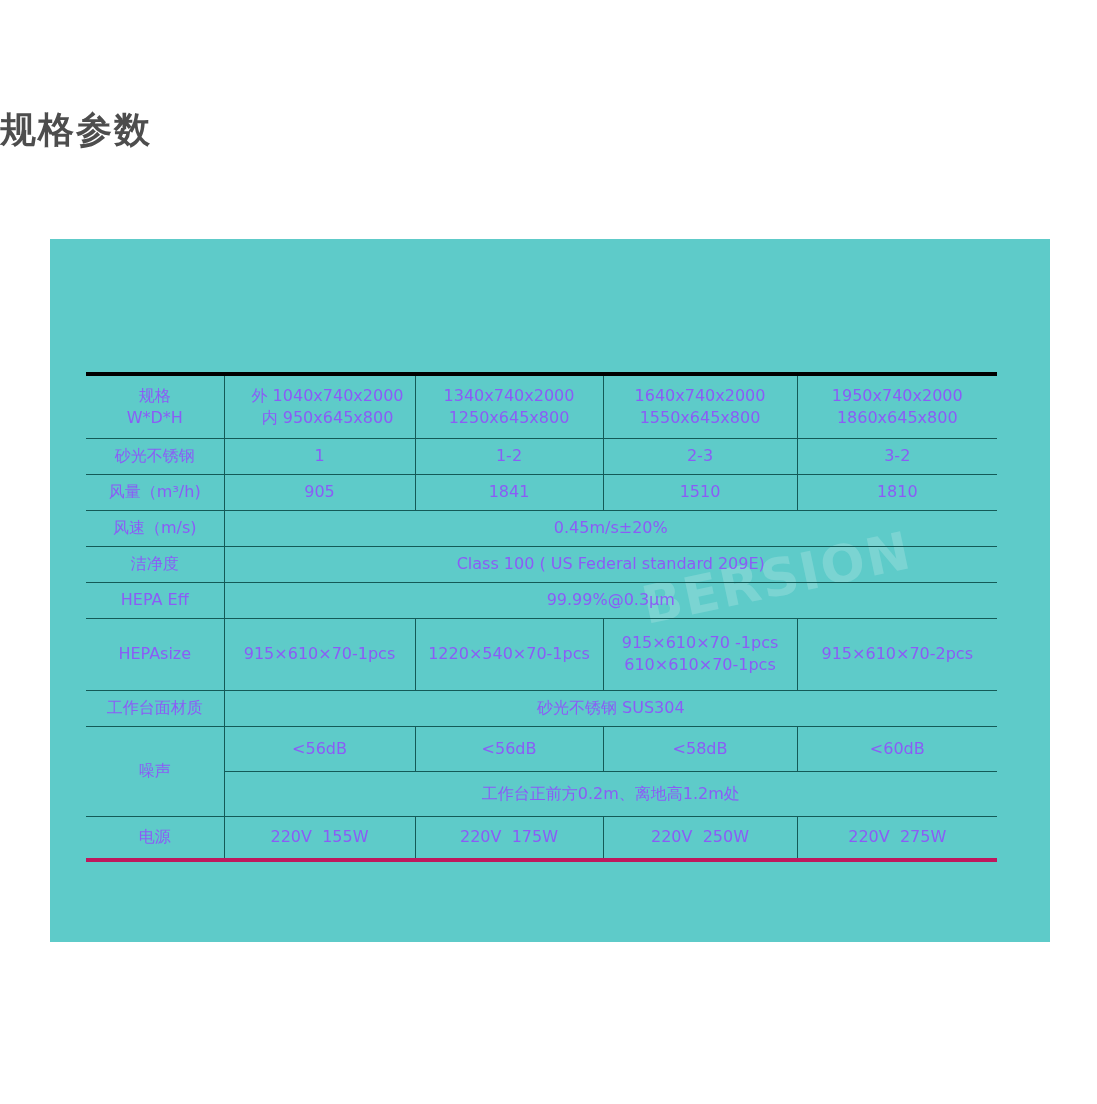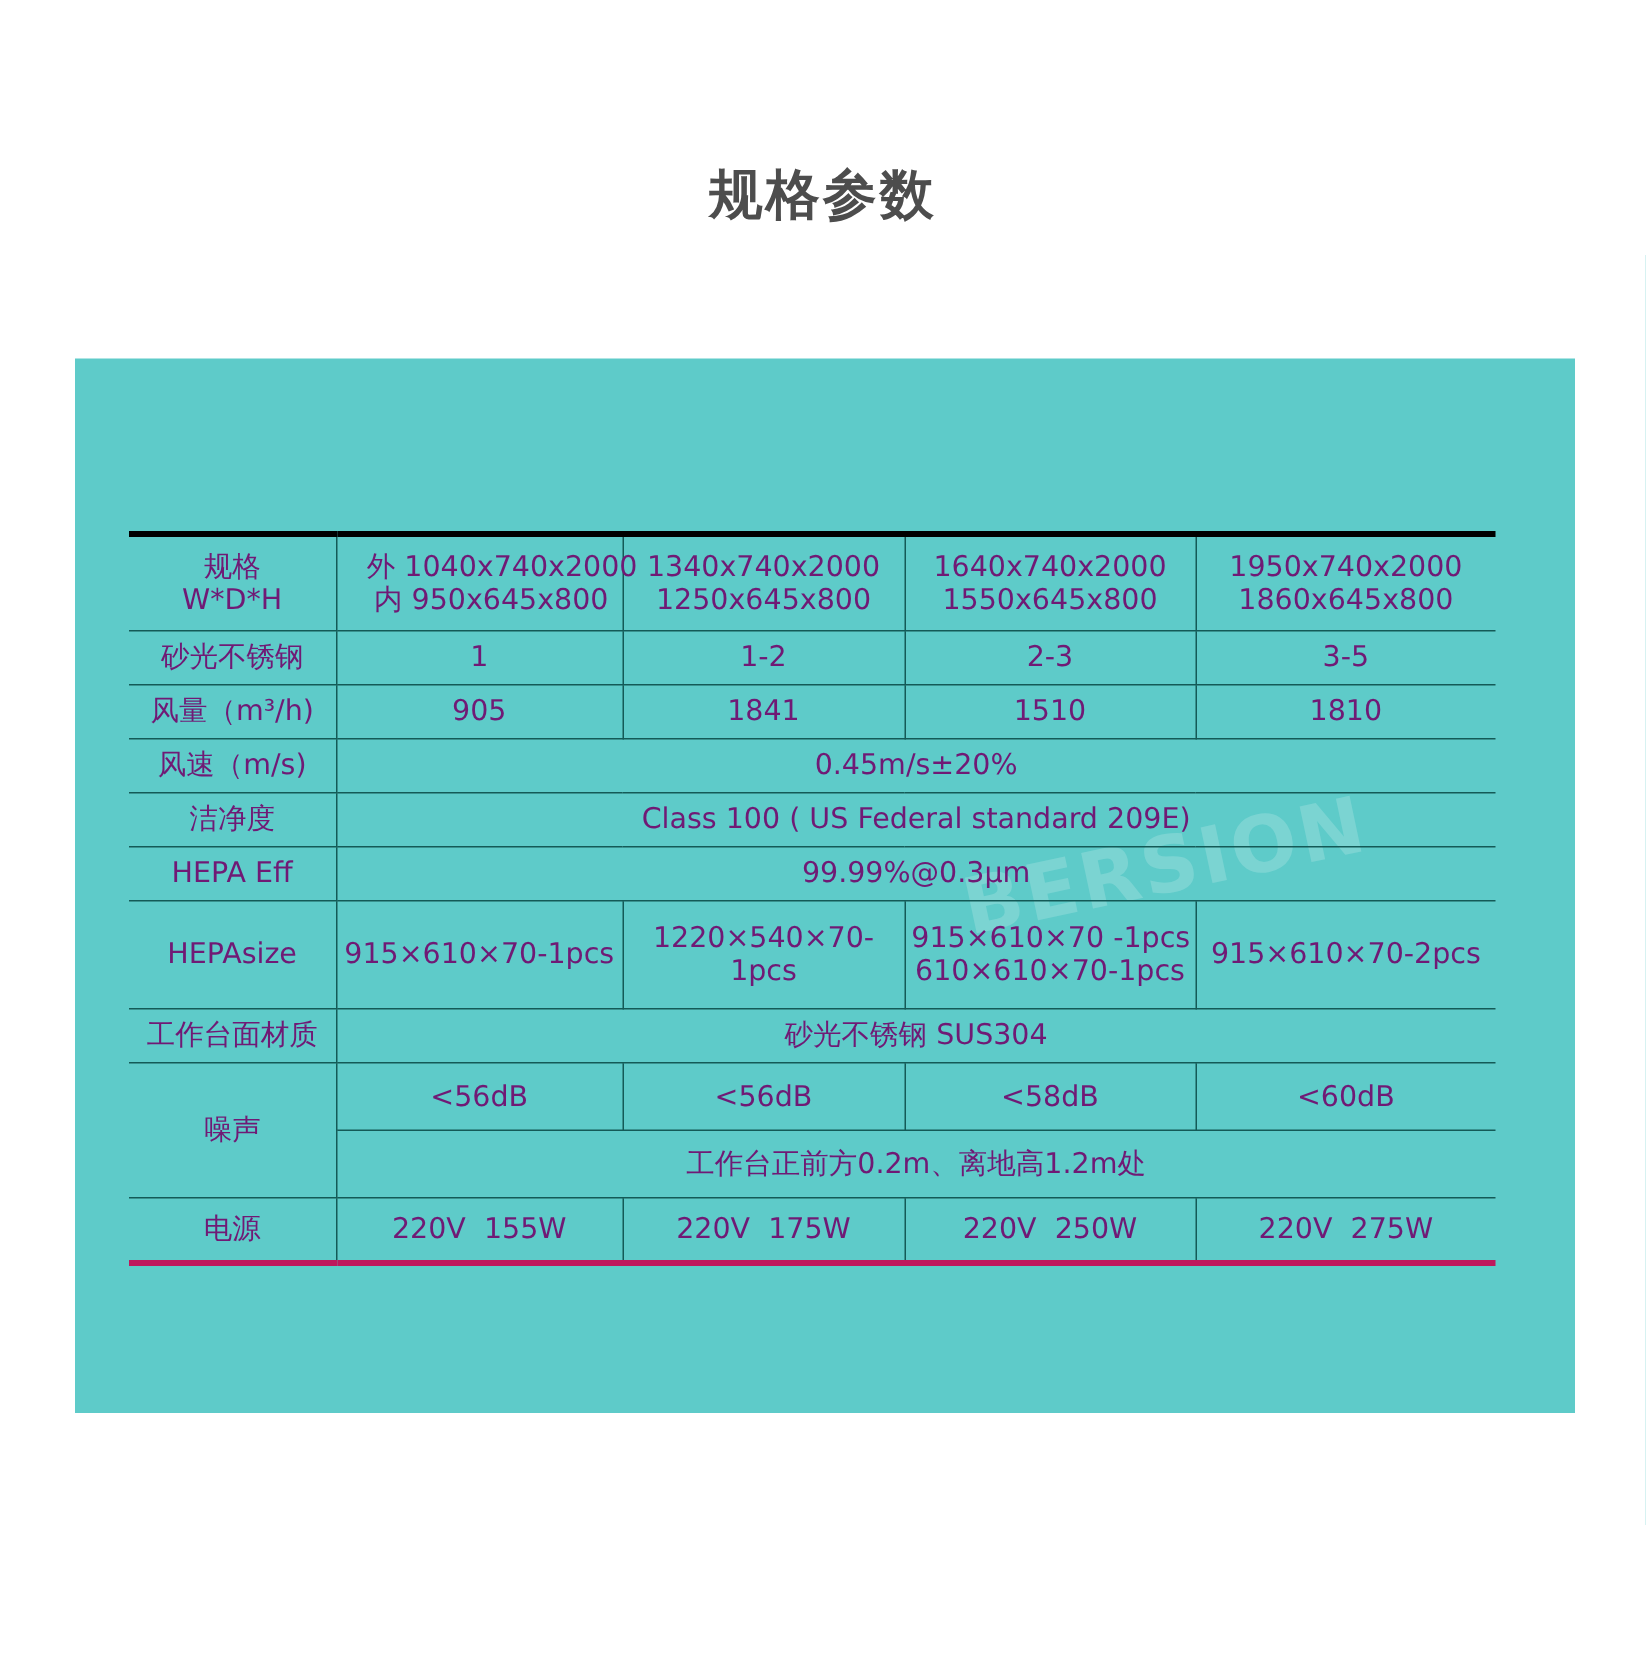--- a/index.html
+++ b/index.html
@@ -1,25 +1,25 @@
 <!DOCTYPE html>
 <html><head>
 <meta charset="utf-8">
 <style>
   html, body { margin: 0; padding: 0; background: #ffffff; }
   body { width: 1097px; height: 1104px; position: relative; overflow: hidden;
          font-family: "DejaVu Sans", "Liberation Sans", sans-serif; }
-  .page-title { position: absolute; left: 0; width: 1097px; top: 106px; text-align: center;
+  .page-title { position: absolute; left: 0; width: 1097px; top: 106px; 
          font-size: 36px; font-weight: bold; color: #4d4d4d; letter-spacing: 2px; }
   .panel { position: absolute; left: 50px; top: 239px; width: 1000px; height: 703px; background: #5ecbc9; }
   .watermark { position: absolute; left: 640px; top: 548px; font-size: 52px; font-weight: bold;
          color: rgba(255,255,255,0.18); transform: rotate(-12deg); letter-spacing: 2px;
          font-family: "DejaVu Sans", sans-serif; pointer-events: none; }
-  table.spec { position: absolute; left: 86px; top: 354px; width: 911px; border-collapse: collapse;
-         color: #701a75; font-size: 19px; table-layout: fixed; }
+  table.spec { position: absolute; left: 86px; top: 372px; width: 911px; border-collapse: collapse;
+         color: #8b5cf6; font-size: 16px; table-layout: fixed; }
   table.spec td { border: 1.5px solid #145a57; text-align: center; vertical-align: middle;
          padding: 0 4px; line-height: 22px; }
   table.spec tr:first-child td { border-top: 4px solid #000; }
   table.spec tr:last-child td { border-bottom: 4px solid #be185d; }
   table.spec td:first-child { border-left: none; }
   table.spec td:last-child { border-right: none; }
   .l { text-align: left; padding-left: 20px !important; }
   .line { display: block; white-space: nowrap; }
 </style>
 </head>
@@ -59,21 +59,21 @@
     <td>
       <span class="line">1950x740x2000</span>
       <span class="line">1860x645x800</span>
     </td>
   </tr>
   <tr style="height:36px">
     <td>砂光不锈钢</td>
     <td>1</td>
     <td>1-2</td>
     <td>2-3</td>
-    <td>3-5</td>
+    <td>3-2</td>
   </tr>
   <tr style="height:36px">
     <td>风量（m³/h)</td>
     <td>905</td>
     <td>1841</td>
     <td>1510</td>
     <td>1810</td>
   </tr>
   <tr style="height:36px">
     <td>风速（m/s)</td>

